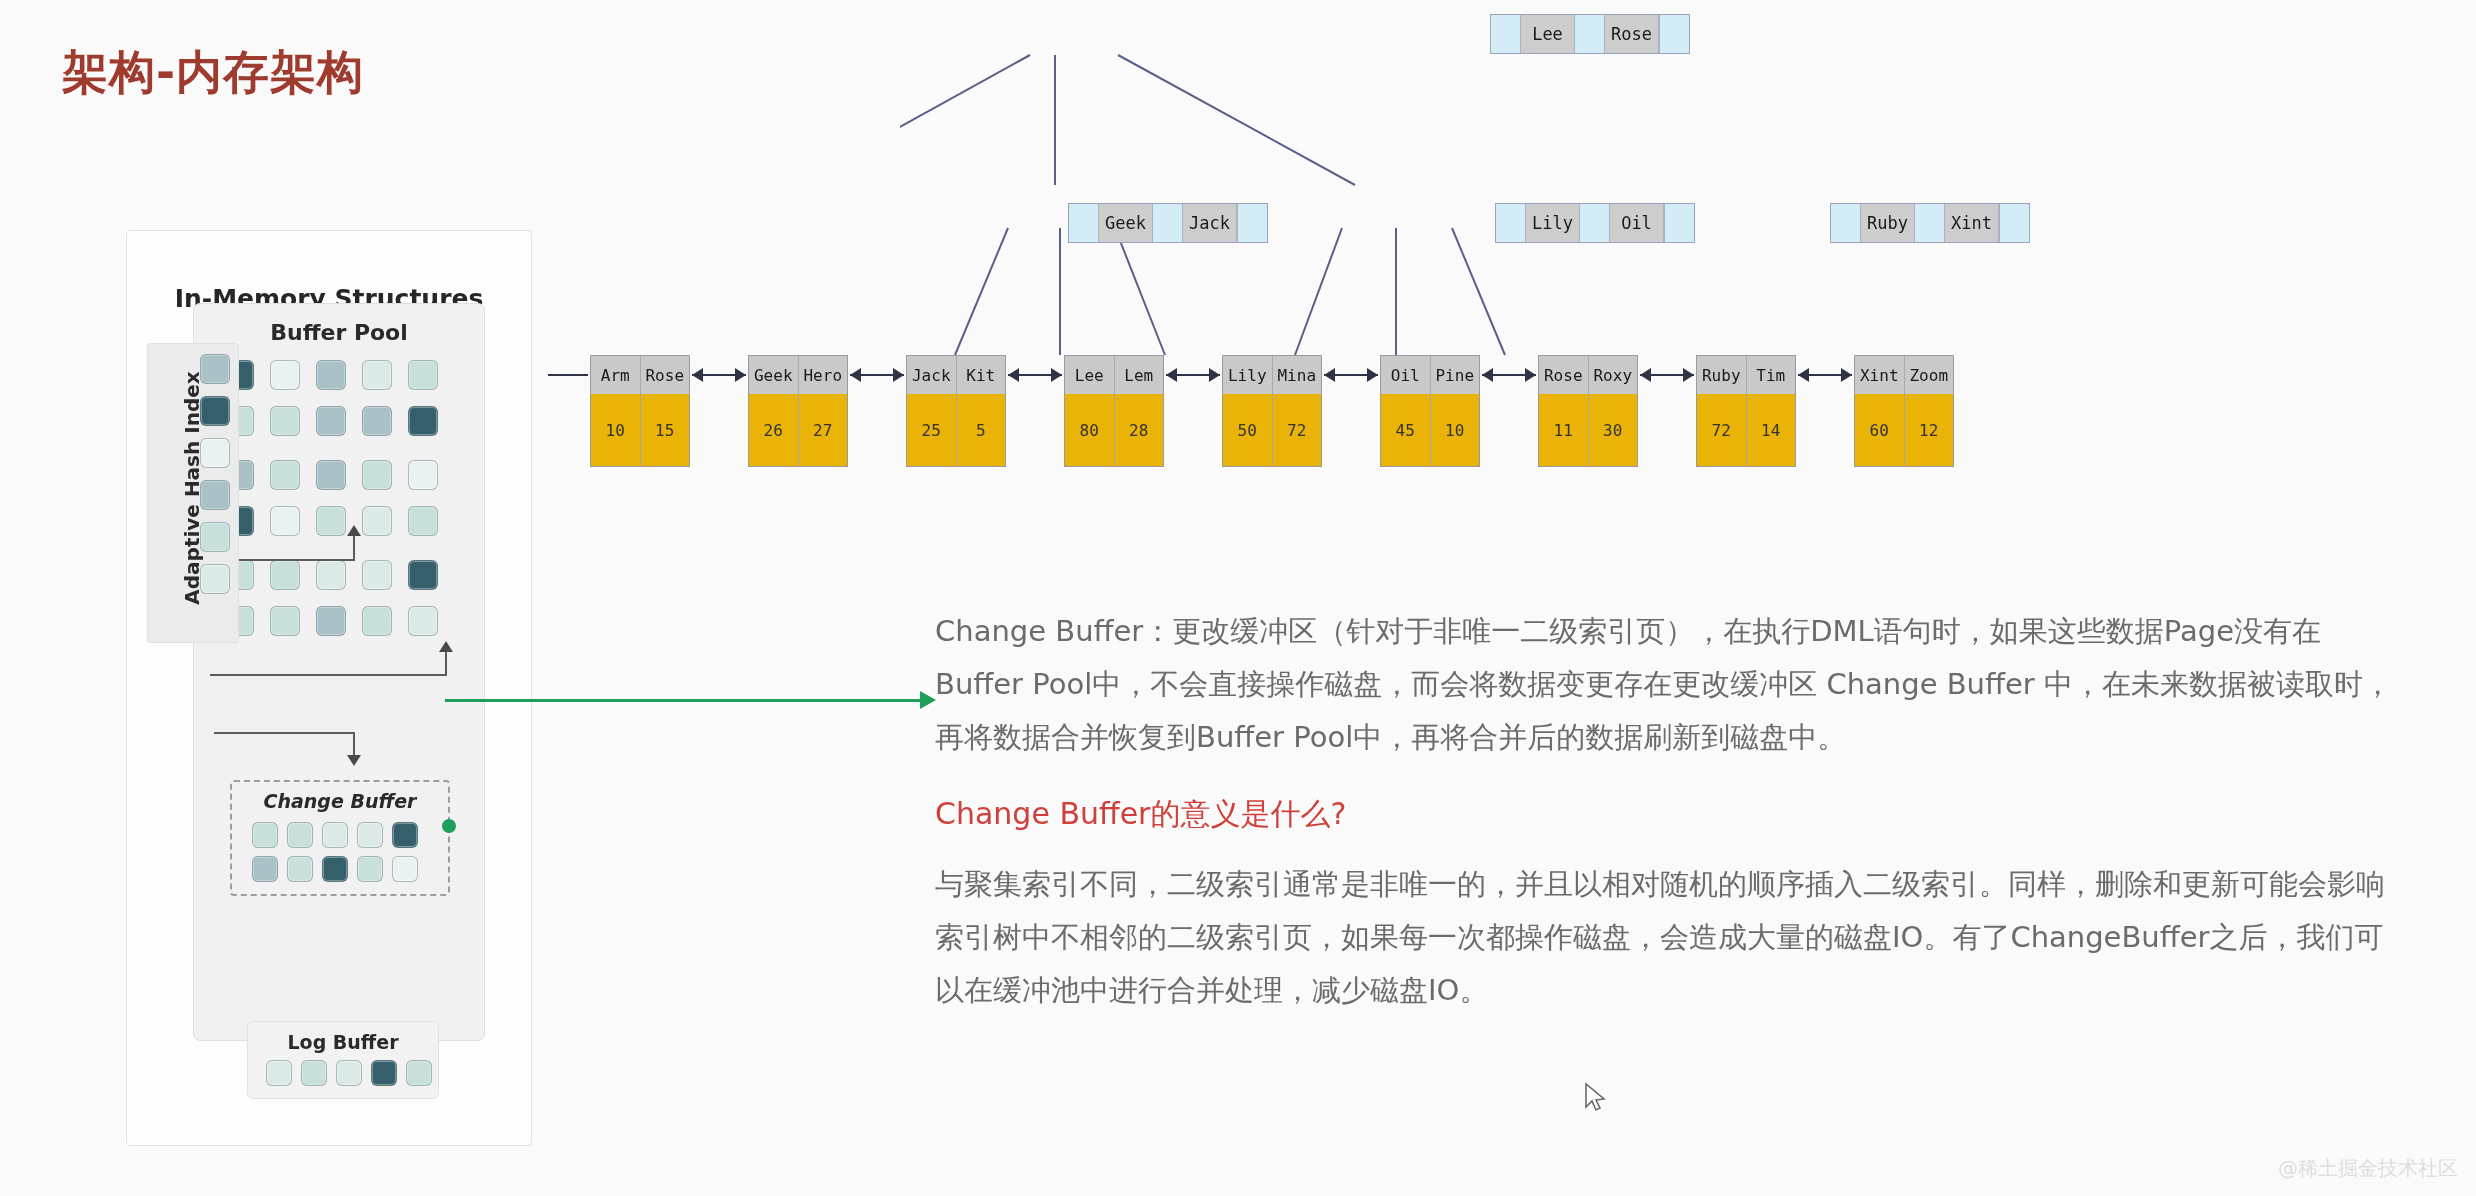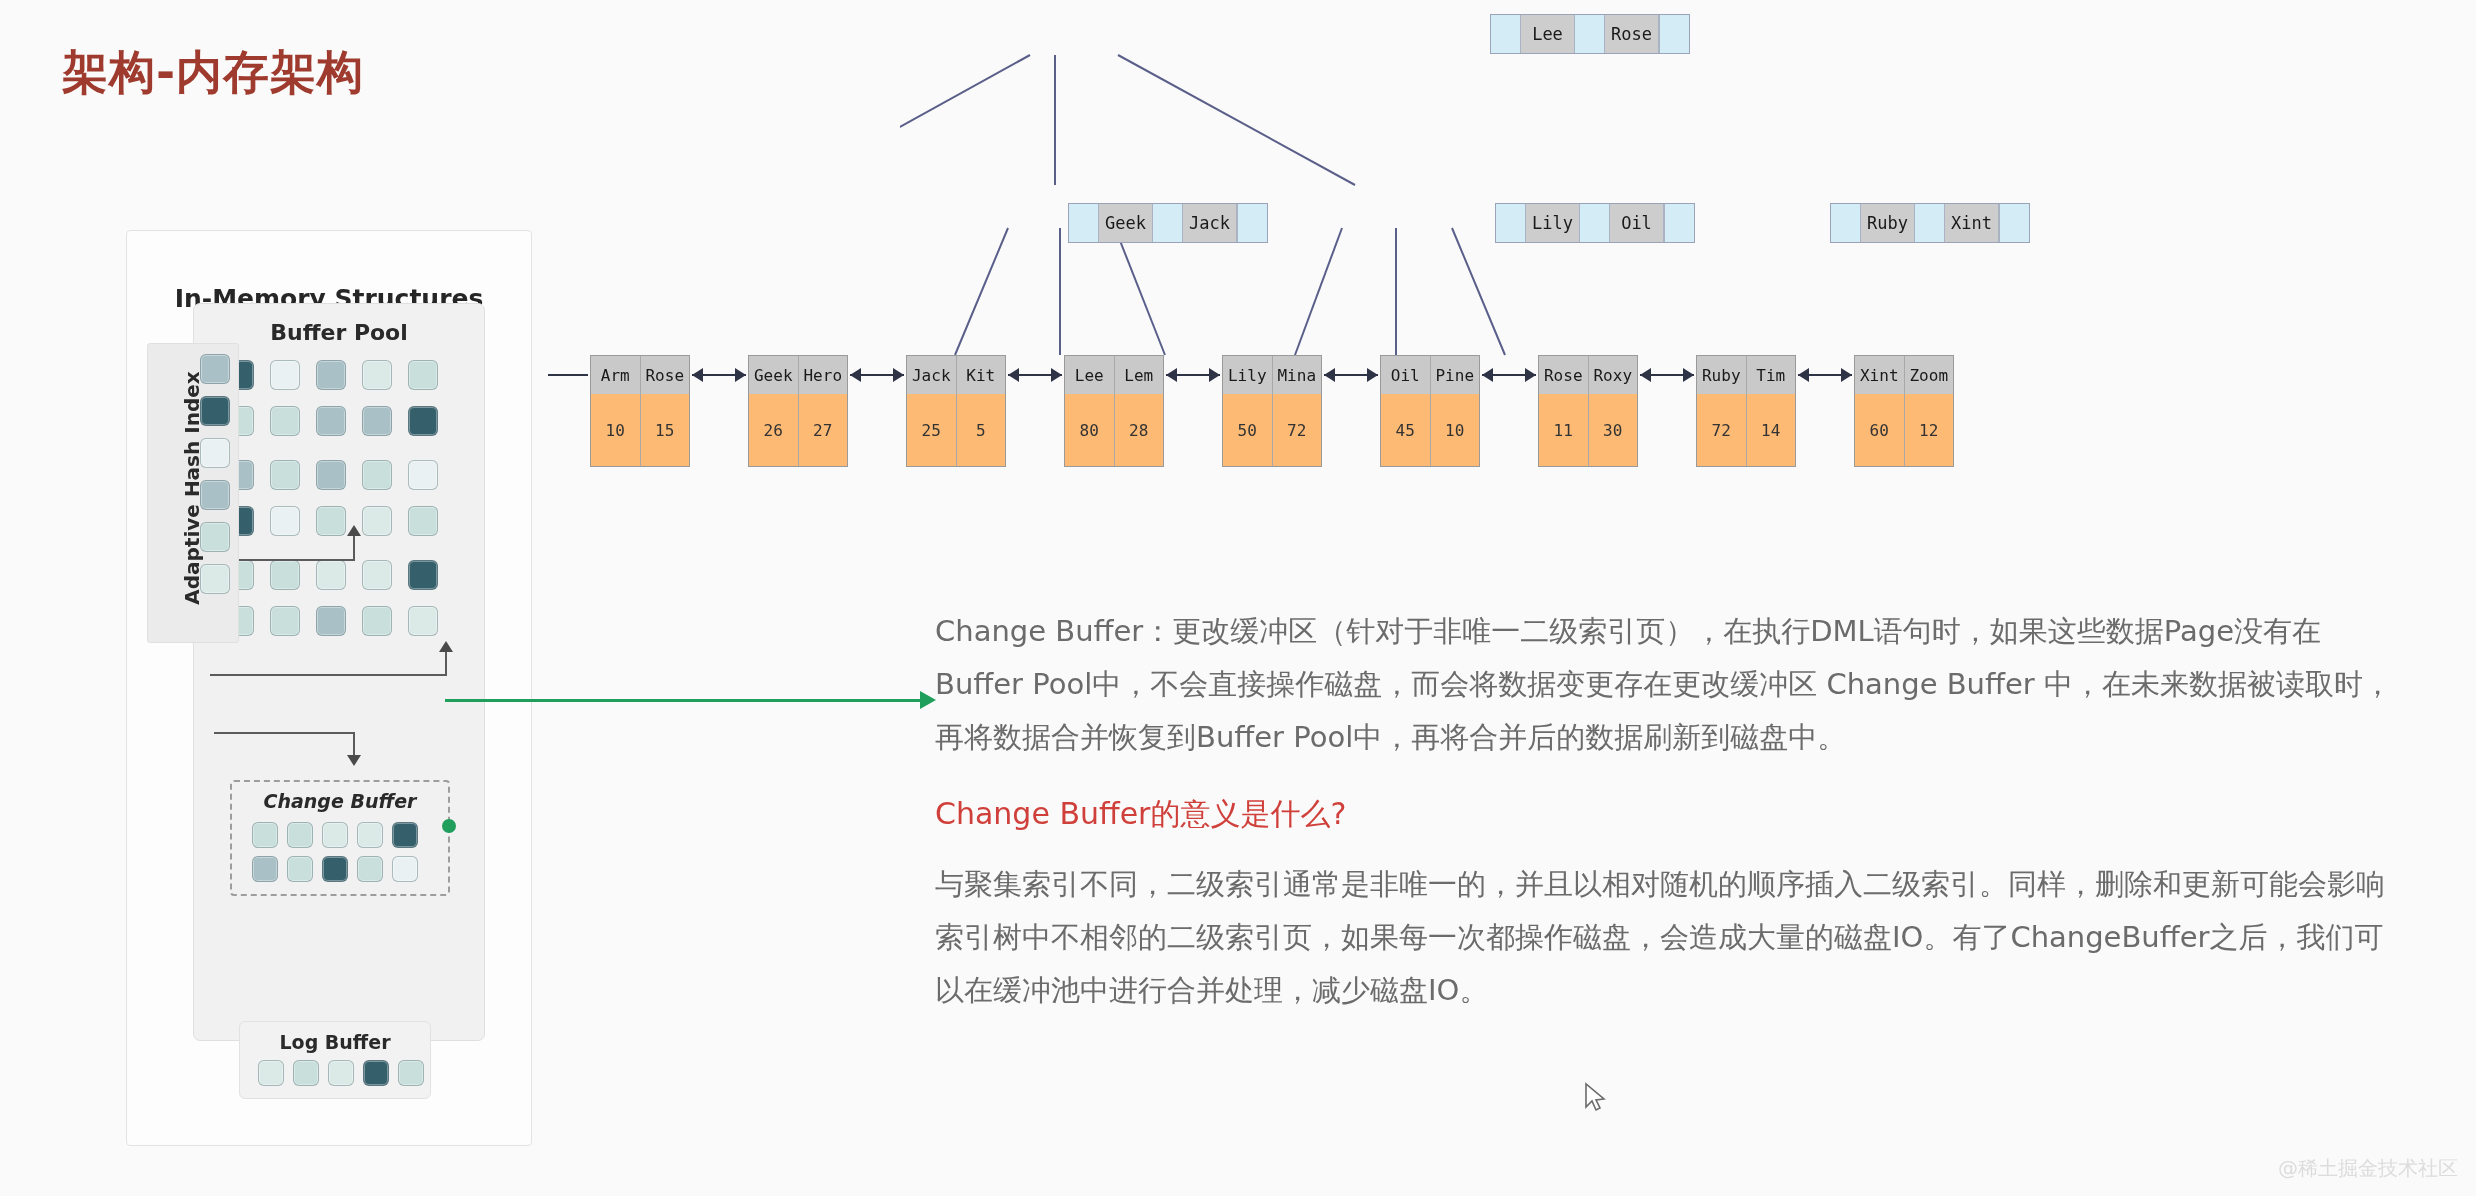--- a/index.html
+++ b/index.html
@@ -91,21 +91,21 @@
     position: absolute; left: 445px; top: 699px;
     width: 480px; height: 3px; background: #1f9e5c;
   }
   #green-arrow-head {
     position: absolute; left: 920px; top: 691px;
     width: 0; height: 0;
     border-top: 9px solid transparent; border-bottom: 9px solid transparent;
     border-left: 16px solid #1f9e5c;
   }
   #log-buffer-box {
-    position: absolute; left: 112px; top: 790px; width: 192px; height: 78px;
+    position: absolute; left: 120px; top: 790px; width: 192px; height: 78px;
     background: #f2f2f2; border: 1px solid #e2e2e2; border-radius: 6px;
   }
   #log-buffer-label {
     position: absolute; left: 0; top: 9px; width: 100%; text-align: center;
     font-size: 19px; font-weight: 800; color: #2a2a2a;
     font-family: "DejaVu Sans", "Liberation Sans", sans-serif;
   }
   #log-tiles { position: absolute; left: 18px; top: 38px; display: flex; gap: 9px; }
 
   
@@ -117,21 +117,21 @@
   .key-cell {
     min-width: 54px; background: #cdcdcd; border-right: 1px solid #aab3c4;
     display: flex; align-items: center; justify-content: center;
     font-family: "DejaVu Sans Mono", "Liberation Mono", monospace;
     font-size: 17px; color: #1a1a1a; padding: 0 6px; height: 38px;
   }
   .leaf {
     position: absolute; border: 1px solid #9a9a9a; width: 94px;
   }
   .leaf-keys { display: flex; height: 38px; background: #c9c9c9; }
-  .leaf-vals { display: flex; height: 72px; background: #fdba74; }
+  .leaf-vals { display: flex; height: 72px; background: #eab308; }
   .leaf-keys > div, .leaf-vals > div {
     flex: 1; display: flex; align-items: center; justify-content: center;
     font-family: "DejaVu Sans Mono", "Liberation Mono", monospace;
     font-size: 16px; color: #1a1a1a; border-right: 1px solid #a9a9a9;
   }
   .leaf-keys > div:last-child, .leaf-vals > div:last-child { border-right: none; }
   .leaf-vals > div { font-size: 16px; color: #333; }
   svg.edges { position: absolute; left: 0; top: 0; width: 1576px; height: 600px; pointer-events: none; }
 
   

